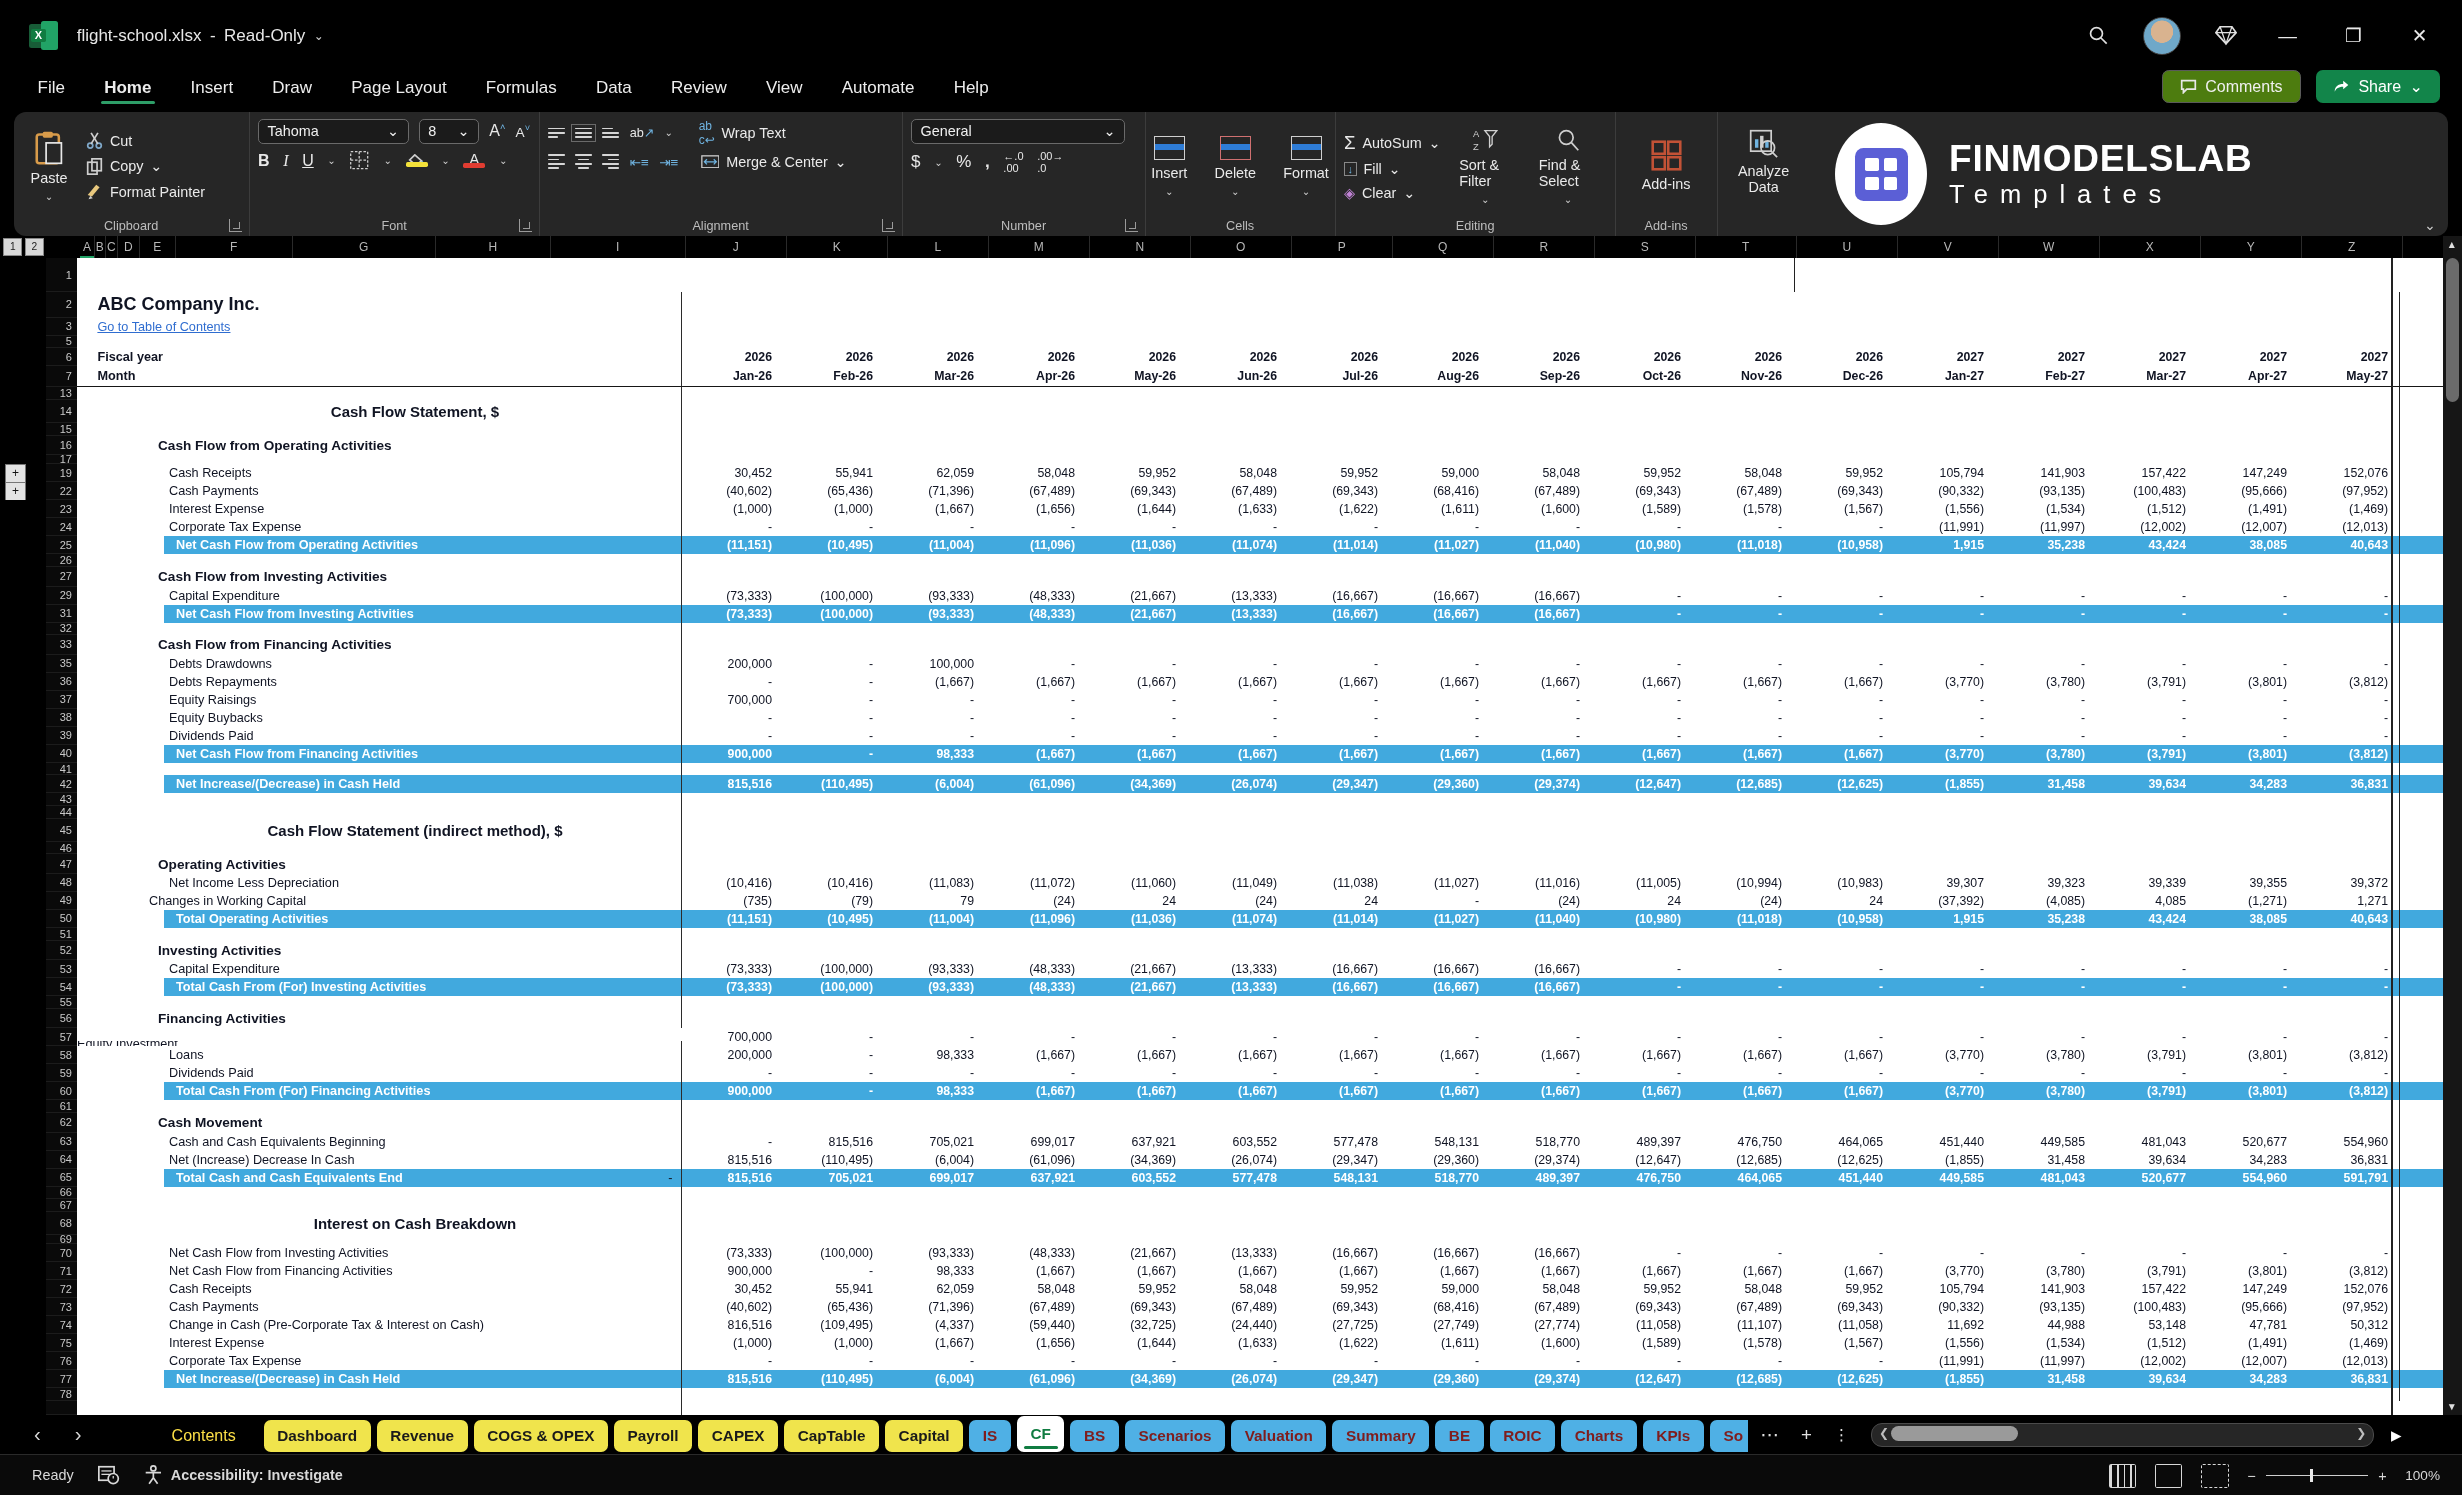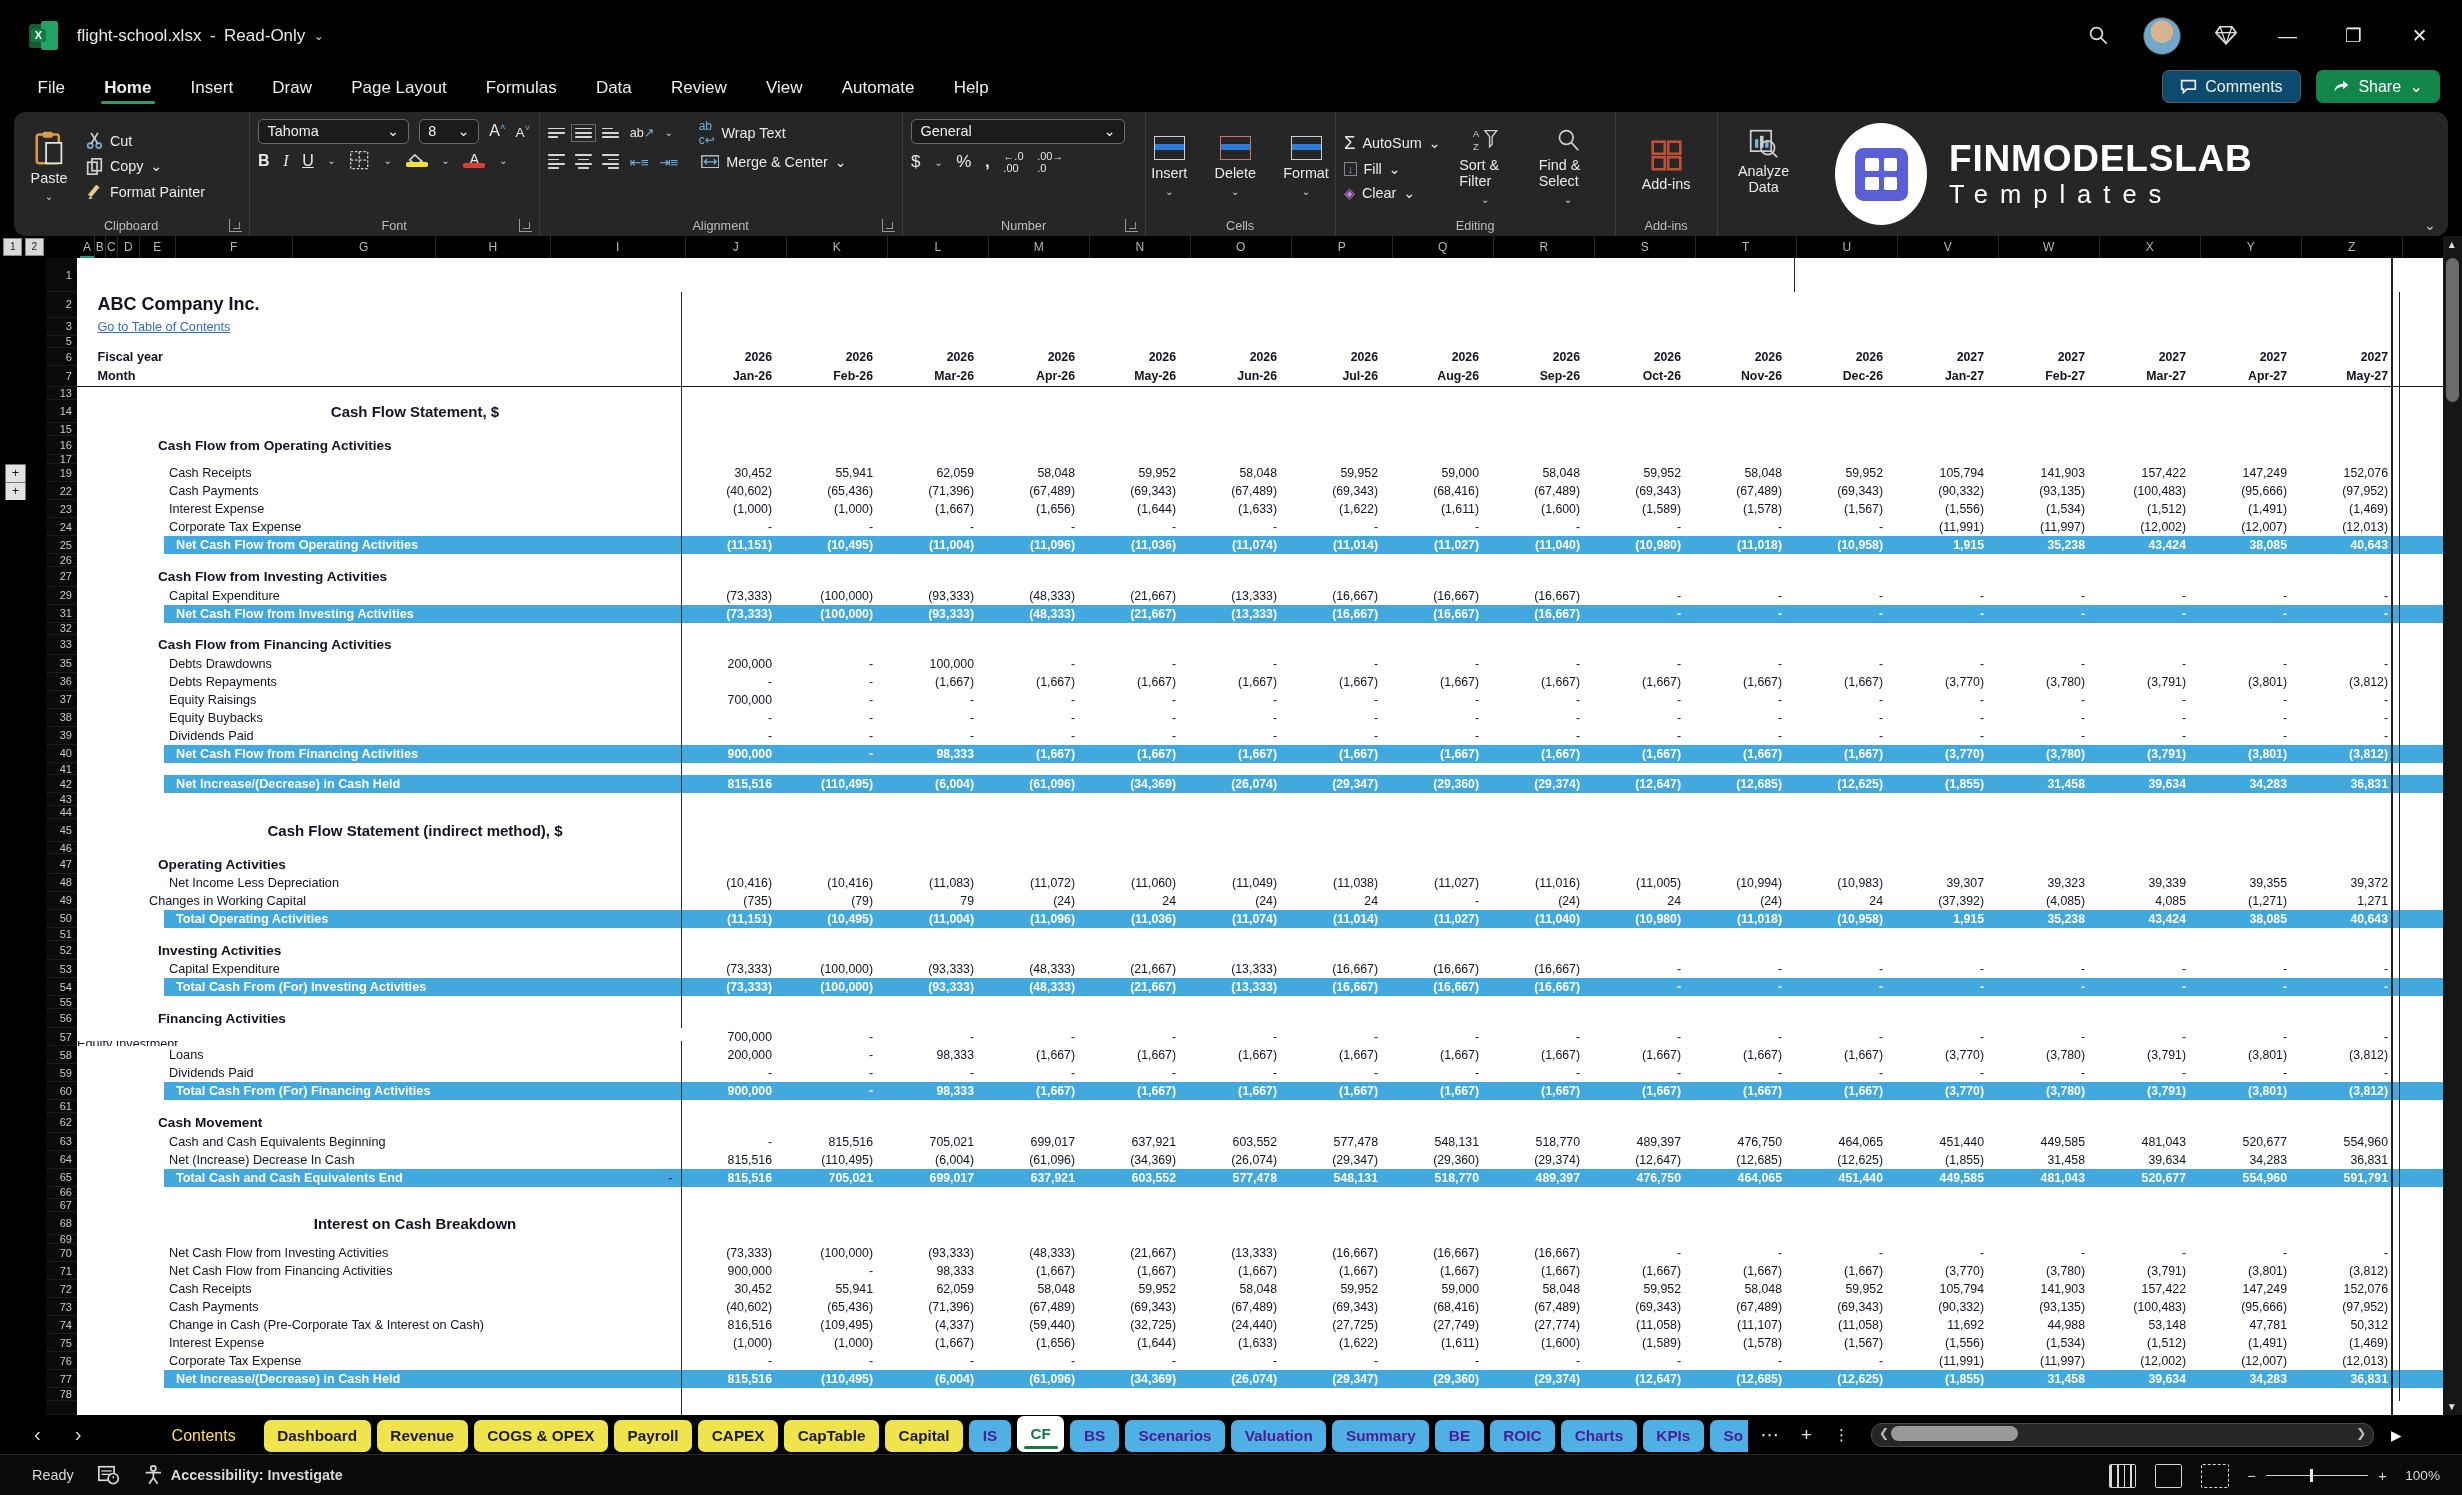--- a/index.html
+++ b/index.html
@@ -18,21 +18,21 @@
   .tb-ic{width:25.5px;height:25.5px;display:flex;align-items:center;justify-content:center;color:#dfdfdf;}
   .avatar{width:36px;height:36px;border-radius:50%;background:radial-gradient(circle at 50% 38%, #d9b38f 0 38%, #6fa8c9 40% 100%);border:0.8px solid #444;}
   .winbtn{font-size:18.7px;color:#e8e8e8;width:34px;text-align:center;}
   
   .menubar{position:absolute;left:0;top:63px;width:100%;height:49px;display:flex;align-items:center;}
   .menu-items{display:flex;gap:12px;margin-left:24px;}
   .menu-item{padding:8.5px 13.6px;font-size:17px;color:#ededed;position:relative;}
   .menu-item.active{font-weight:bold;}
   .menu-item.active::after{content:"";position:absolute;left:10.2px;right:10.2px;bottom:1.7px;height:3.4px;background:#2e9e68;border-radius:1.7px;}
   .mb-right{position:absolute;right:22px;top:6.8px;display:flex;gap:15.3px;align-items:center;}
-  .btn-comments{display:flex;align-items:center;gap:8.5px;background:#0c4a6e;border:0.8px solid #5a5a5a;border-radius:6.8px;
+  .btn-comments{display:flex;align-items:center;gap:8.5px;background:#4d7c0f;border:0.8px solid #5a5a5a;border-radius:6.8px;
                 padding:6.8px 17px;font-size:16px;color:#f0f0f0;}
   .btn-share{display:flex;align-items:center;gap:8.5px;background:#12854a;border-radius:6.8px;padding:6.8px 17px;
              font-size:16px;color:#fff;}
   
   .ribbon{position:absolute;left:13.6px;top:112px;width:2434px;height:124px;background:#262626;border-radius:12px;}
   .rb-inner{position:absolute;left:0;top:0;right:0;bottom:0;display:flex;}
   .rb-group{position:relative;height:100%;border-right:0.8px solid #3c3c3c;padding:6.8px 8.5px 22px 8.5px;box-sizing:border-box;}
   .rb-label{position:absolute;bottom:3.4px;left:0;right:0;text-align:center;font-size:12.7px;color:#bdbdbd;}
   .launcher{position:absolute;bottom:4.2px;right:6.8px;width:12px;height:12px;border-left:0.8px solid #9a9a9a;border-bottom:0.8px solid #9a9a9a;}
   .launcher::after{content:"";position:absolute;right:1.7px;bottom:1.7px;width:6px;height:6px;border-right:1.7px solid #9a9a9a;border-bottom:1.7px solid #9a9a9a;}
@@ -96,21 +96,21 @@
   .vthumb{position:absolute;left:2.5px;width:13.6px;border-radius:6.8px;background:#6b6b6b;}
   .varrow{position:absolute;left:3.4px;color:#e0e0e0;font-size:10.2px;}
   .table-redge{position:absolute;top:22px;bottom:0;width:1.7px;background:#222;}
   
   .tabbar{position:absolute;left:0;top:1415px;width:100%;height:39px;background:#000;display:flex;align-items:center;}
   .tb-nav{color:#d8d8d8;font-size:20.4px;margin-left:34px;display:flex;gap:34px;}
   .tabs{display:flex;align-items:flex-end;gap:6px;margin-left:68px;height:34px;}
   .tab{height:32px;border-radius:6.8px;display:flex;align-items:center;padding:0 13.6px;font-size:15.3px;font-weight:bold;}
   .tab.plain{background:transparent;color:#fde047;font-weight:normal;font-size:16px;padding:0 22px;}
   .tab.yellow{background:#f0e44c;color:#1a1a1a;}
-  .tab.blue,.tab.blue-partial{background:#4fb0e5;color:#4c1d95;}
+  .tab.blue,.tab.blue-partial{background:#4fb0e5;color:#7f1d1d;}
   .tab.blue-partial{border-top-right-radius:0;border-bottom-right-radius:0;padding-right:5.1px;}
   .tab.active{background:#fff;color:#107c41;position:relative;height:36px;}
   .tab.active::after{content:"";position:absolute;left:6.8px;right:6.8px;bottom:2.5px;height:3.4px;background:#107c41;border-radius:1.7px;}
   .tab-extra{display:flex;align-items:center;gap:22px;color:#e0e0e0;font-size:18.7px;margin-left:12px;}
   .hscroll{position:relative;width:501px;height:22px;background:#262626;border:0.8px solid #4a4a4a;border-radius:11px;margin-left:22px;}
   .hthumb{position:absolute;left:18.7px;top:2.5px;width:127px;height:15.3px;background:#9a9a9a;border-radius:7.6px;}
   .hs-ar{position:absolute;top:2.5px;font-size:12px;color:#bdbdbd;}
   
   .statusbar{position:absolute;left:0;top:1454px;width:100%;height:41px;background:#0a0a0a;display:flex;align-items:center;
              border-top:0.8px solid #2a2a2a;color:#d8d8d8;font-size:14.4px;}

